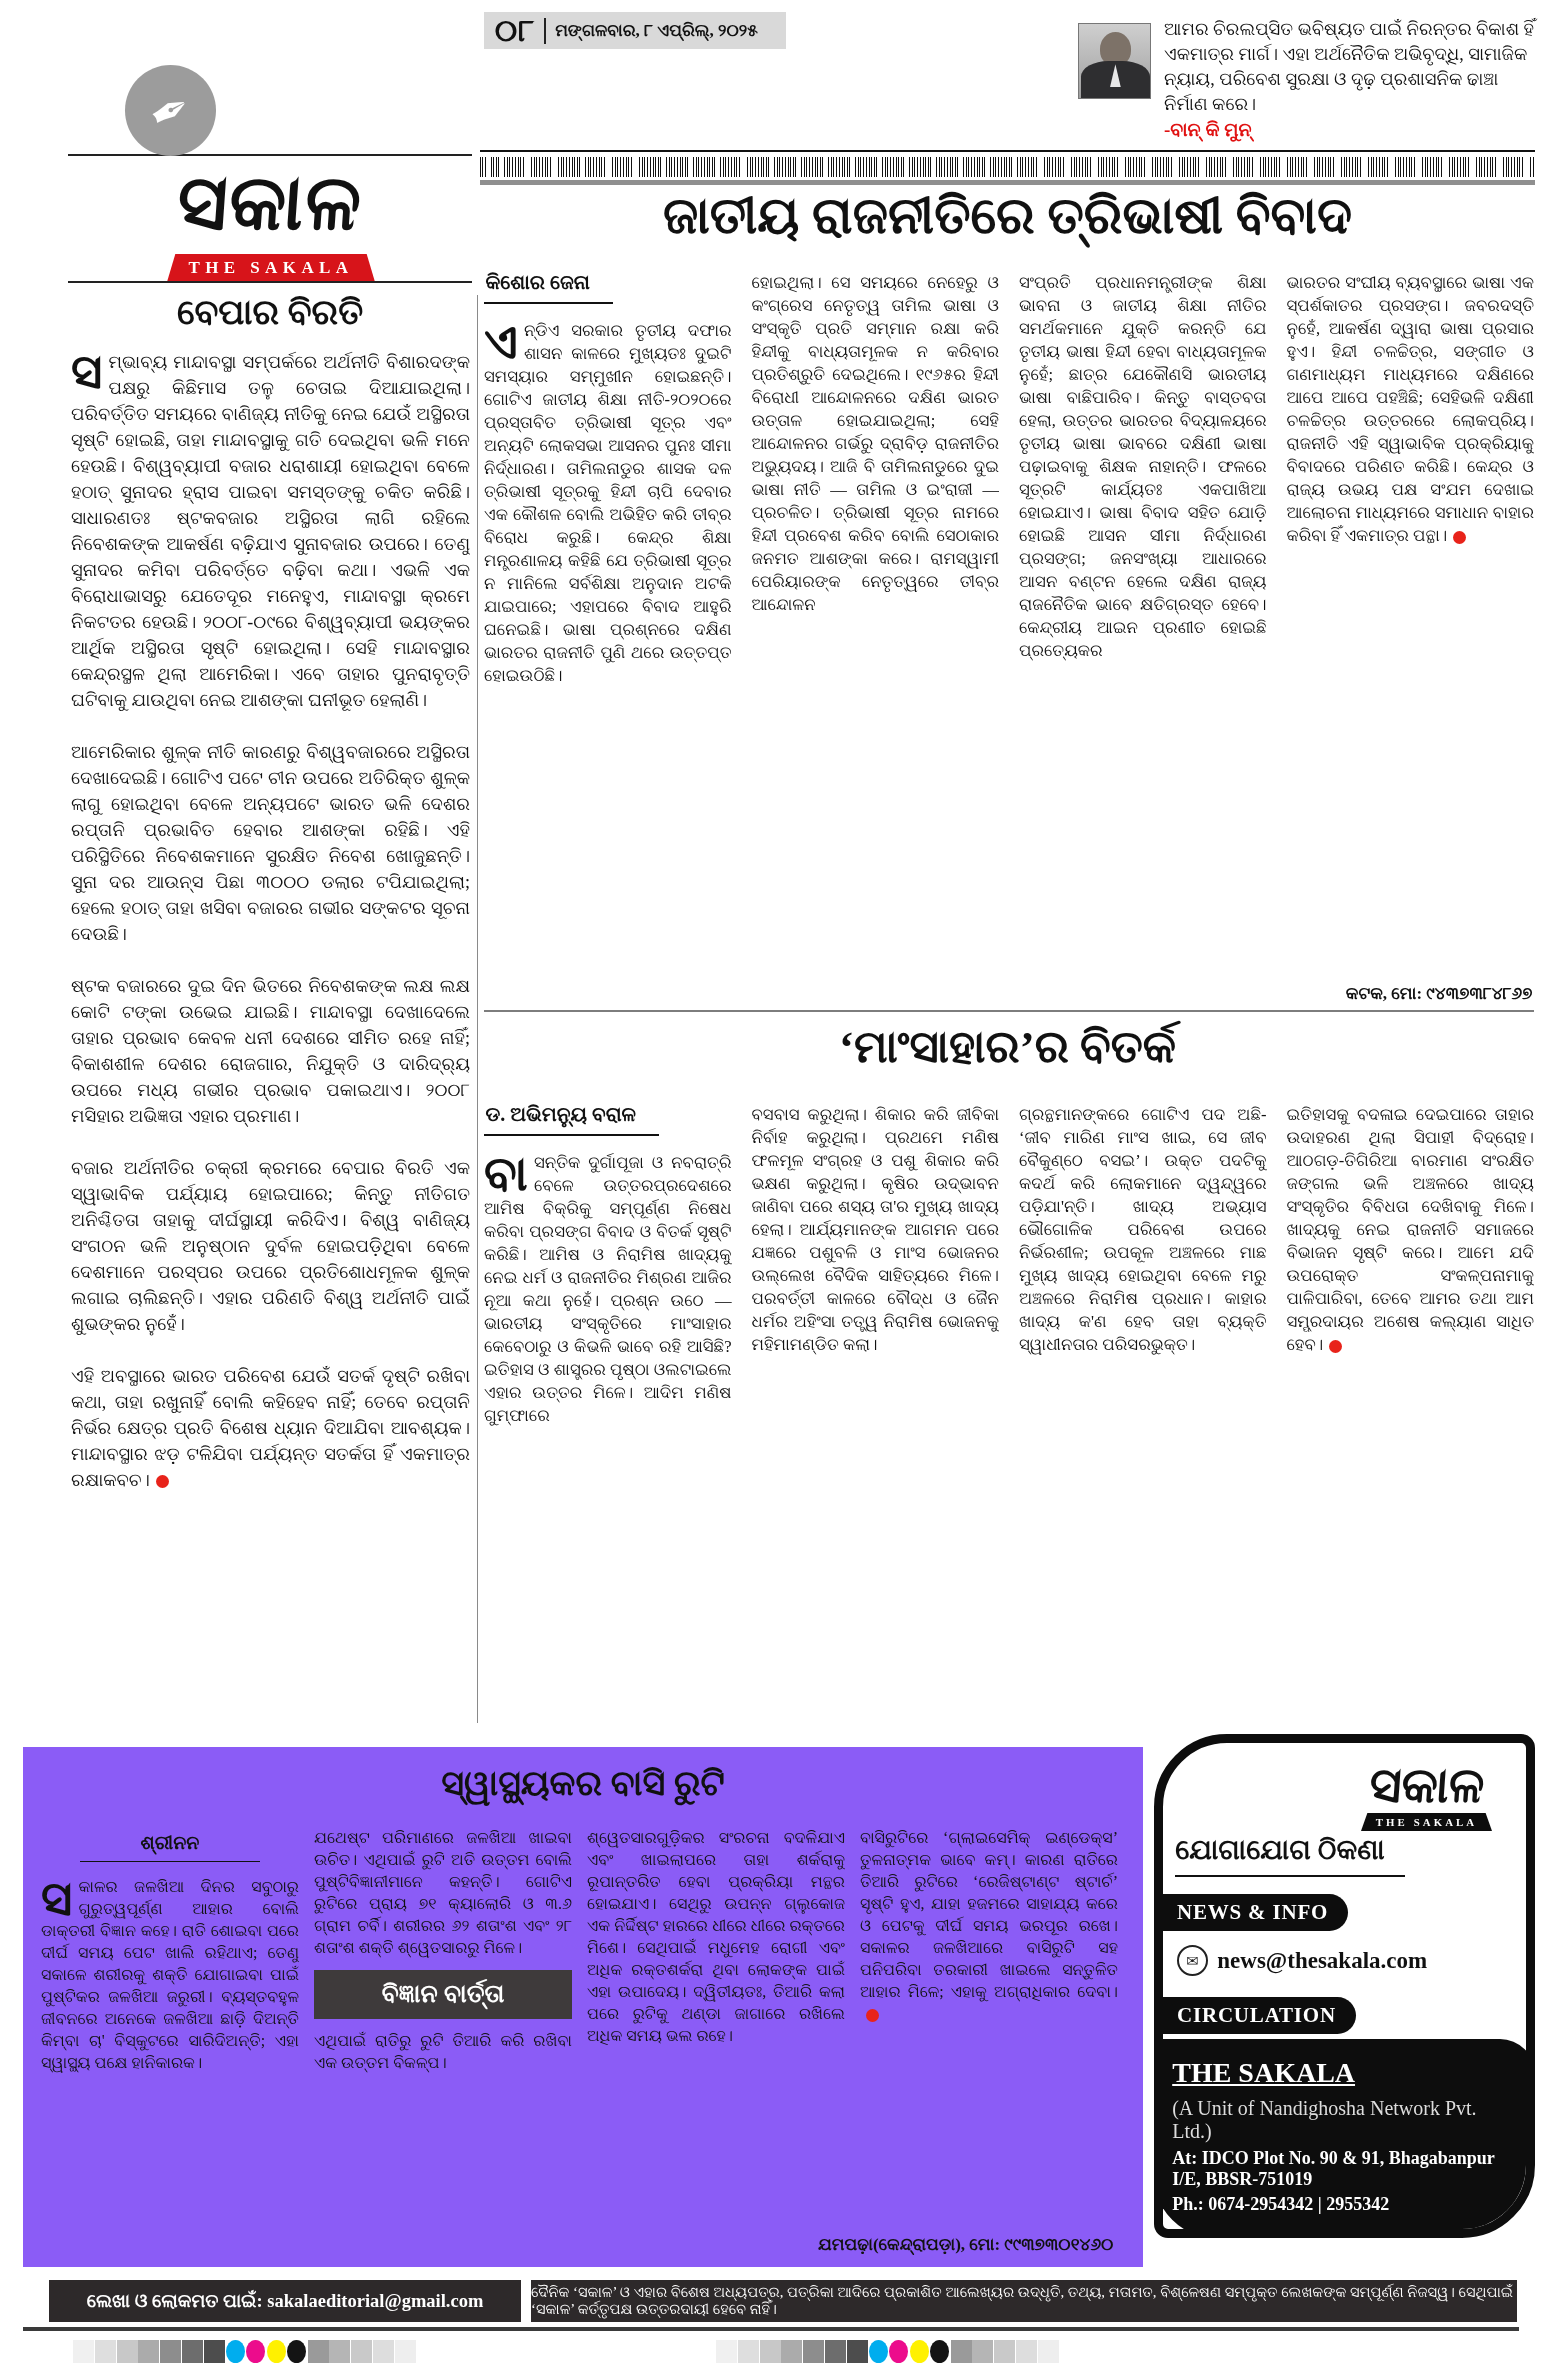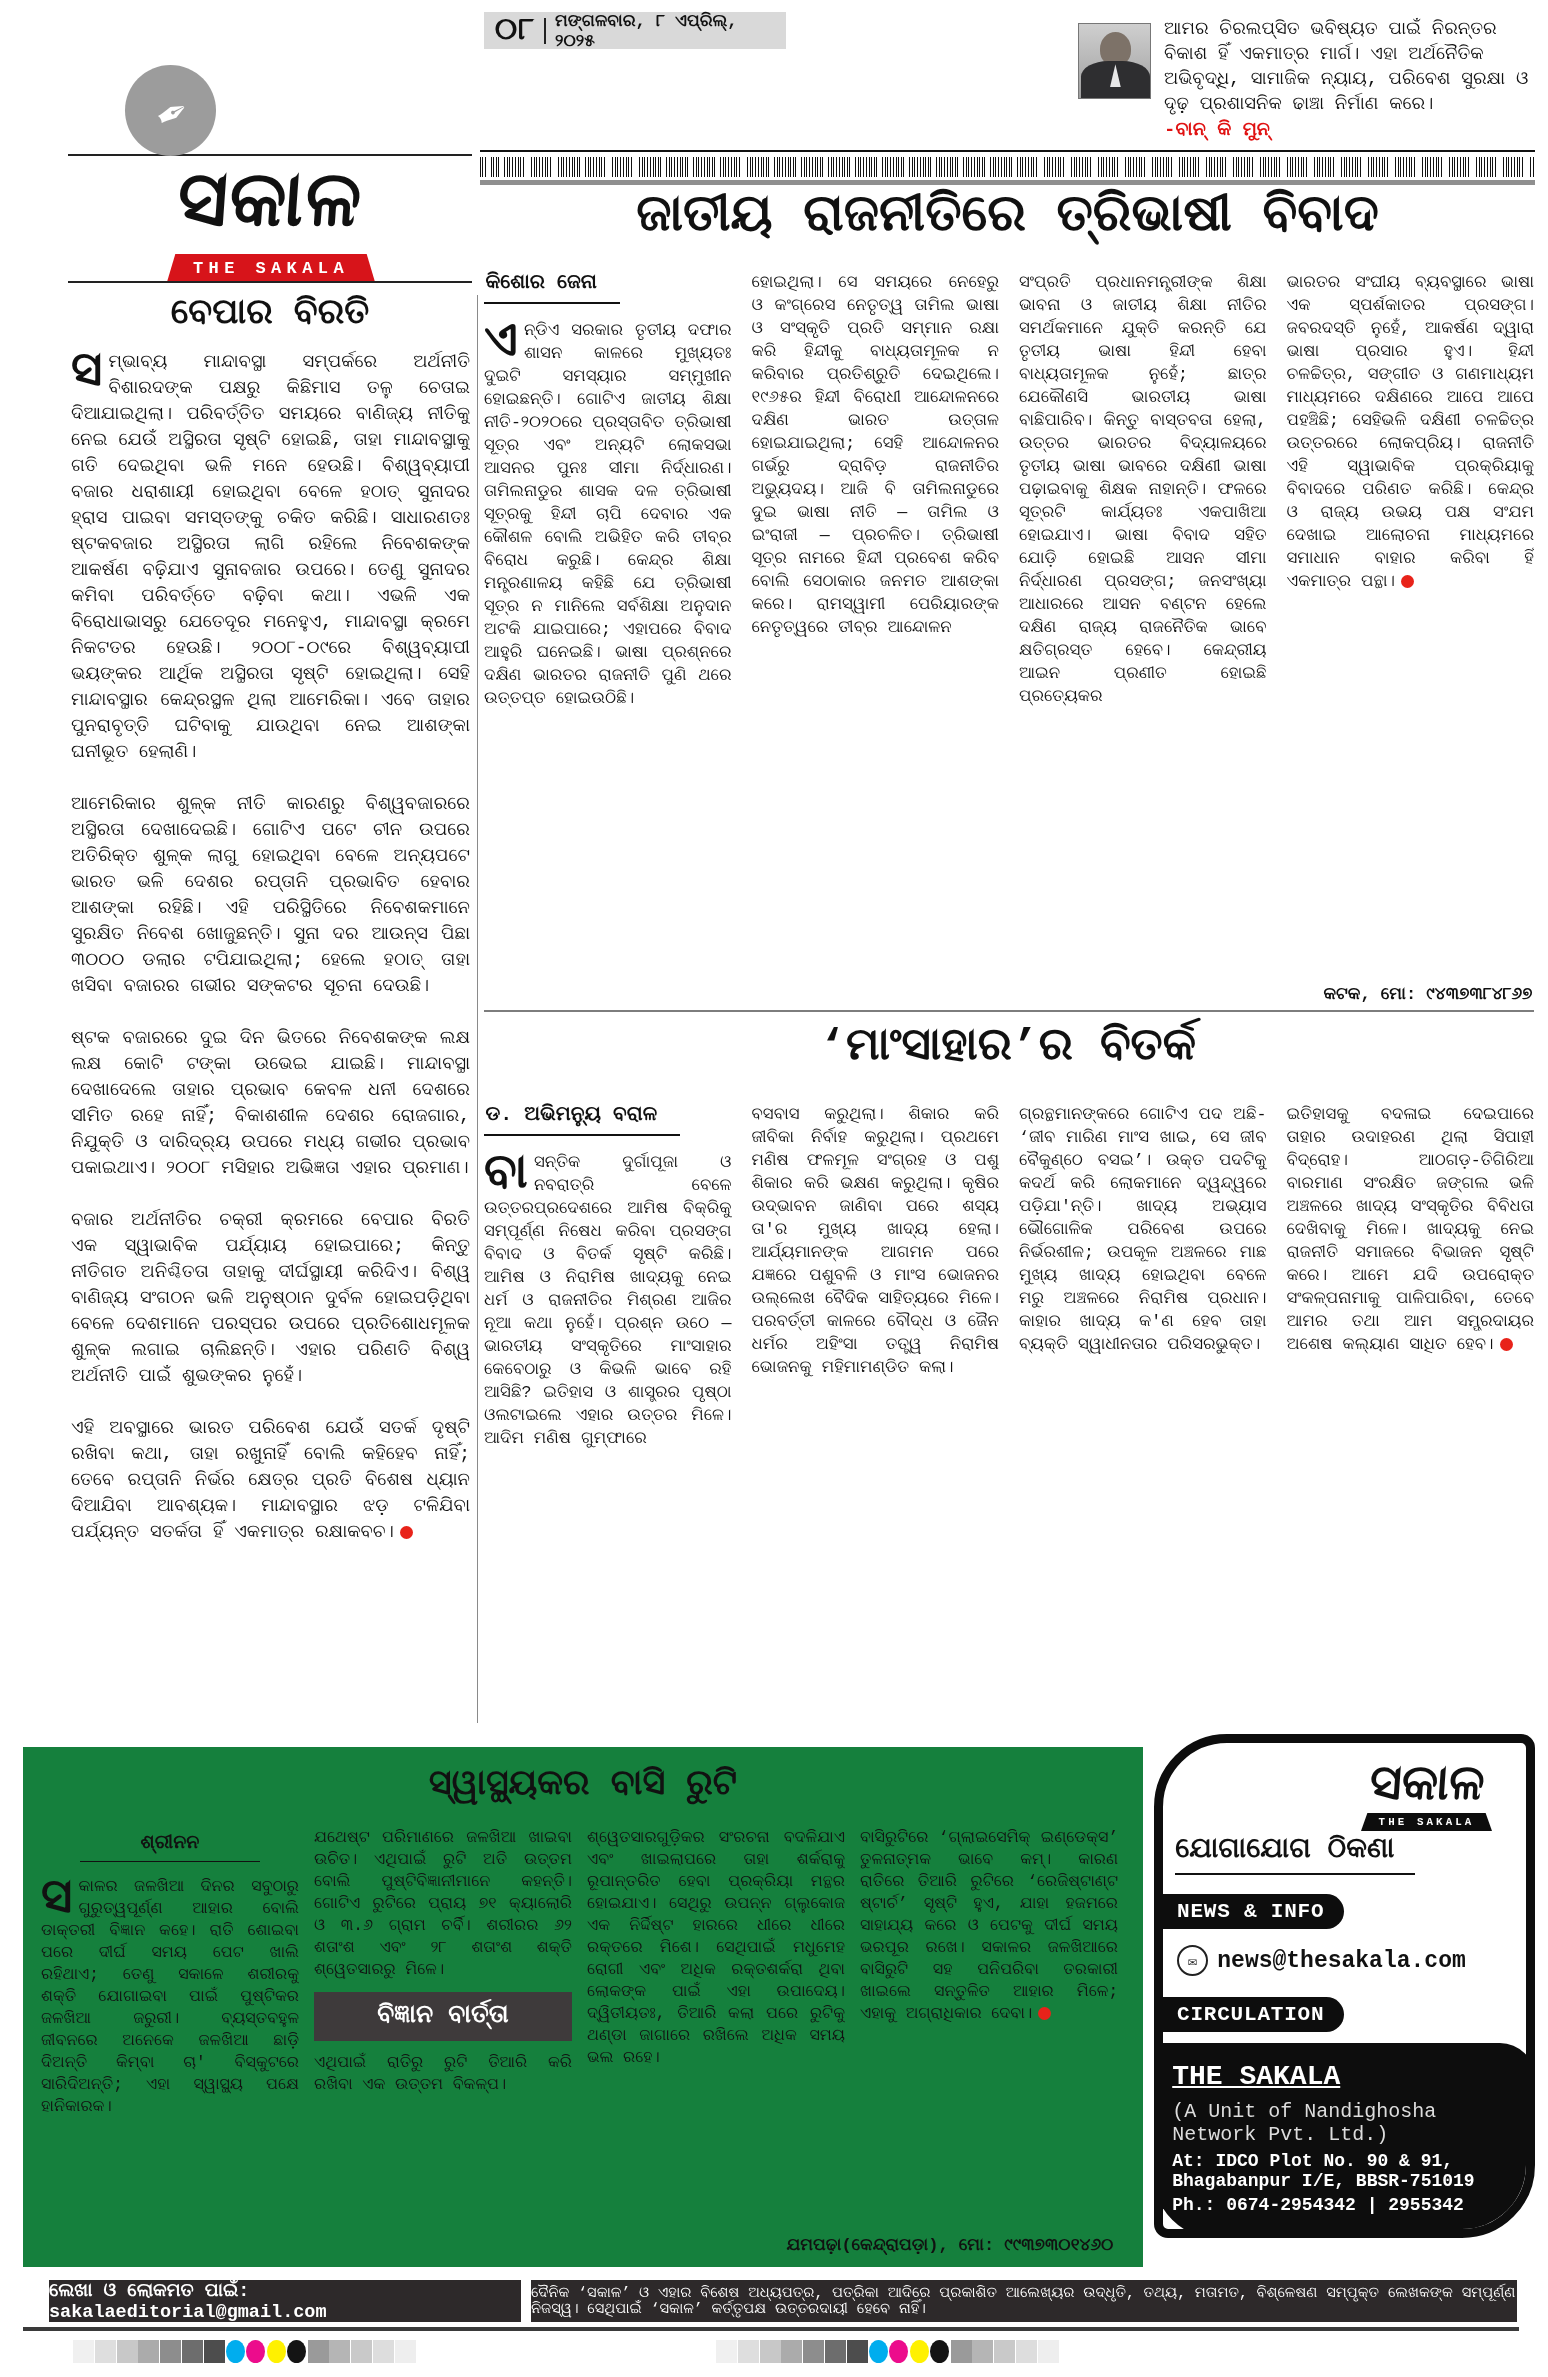--- a/index.html
+++ b/index.html
@@ -1,19 +1,19 @@
 <!DOCTYPE html>
 <html style="font-size:12.3px"><head>
 <meta charset="utf-8">
 <style>
   * { margin:0; padding:0; box-sizing:border-box; }
   html,body { background:#ffffff; }
   #page {
     position:relative; width:1548px; height:2377px; background:#ffffff;
-    font-family:Liberation Mono, monospace; color:#111; overflow:hidden;padding-left:28px;
+    font-family:Liberation Serif, serif; color:#111; overflow:hidden;padding-left:28px;
   }
   
   .date-box { position:absolute; left:484px; top:12.3px; width:302px; height:37px;
     background:#d9d9d9; display:flex; align-items:center; padding:0 10.8px; }
   .page-num { font-size:31px; font-weight:900; letter-spacing:0.8px; }
   .date-sep { width:1.5px; height:26px; background:#222; margin:0 9.3px; }
   .date-text { font-size:17px; font-weight:700; }
   .section-title { position:absolute; left:478px; top:43px; width:602px; text-align:center;
     font-size:43px; font-weight:900; }
   .quote-block { position:absolute; left:1078px; top:17px; width:461px; }
@@ -60,21 +60,21 @@
     padding:0 23px 7.7px 1.5px; margin-bottom:15.4px; }
   .dropcap { float:left; font-size:48px; line-height:40px; font-weight:900; padding:3.1px 6.2px 0 0; }
   .flow { white-space:pre-line; }
   .enddot { display:inline-block; width:13px; height:13px; border-radius:50%;
     background:#e8231a; margin-left:6.2px; vertical-align:middle; }
   .divider { position:absolute; left:484px; top:1010px; width:1050px; height:2.3px; background:#7d7d7d; }
   .headline2 { position:absolute; left:480px; top:1021px; width:1055px; text-align:center;
     font-size:45px; font-weight:900; }
   .signoff { position:absolute; right:1.5px; bottom:1.5px; font-size:17px; font-weight:700; }
   
-  .gray-section { position:absolute; left:23px; top:1747px; width:1120px; height:520px; background:#15803d; }
+  .gray-section { position:absolute; left:23px; top:1747px; width:1120px; height:520px; background:#8b5cf6; }
   .gray-headline { position:absolute; left:0; top:17px; width:100%; text-align:center;
     font-size:35px; font-weight:900; }
   .gray-cols { position:absolute; left:18px; top:80px; width:1077px; height:423px; display:flex; gap:15px; }
   .gray-cols .col { flex:1; font-size:16px; line-height:22px; text-align:justify; overflow:hidden; }
   .gray-byline { display:block; margin:4.6px auto 14px auto; width:70%; text-align:center;
     font-size:19px; font-weight:700; border-bottom:1.5px solid #111; padding-bottom:7.7px; }
   .science-box { margin:10.8px 0; height:49px; background:#3e3a3b; display:flex;
     align-items:center; justify-content:center; }
   .science-box span { color:#fff; font-size:25px; font-weight:800; }
   

